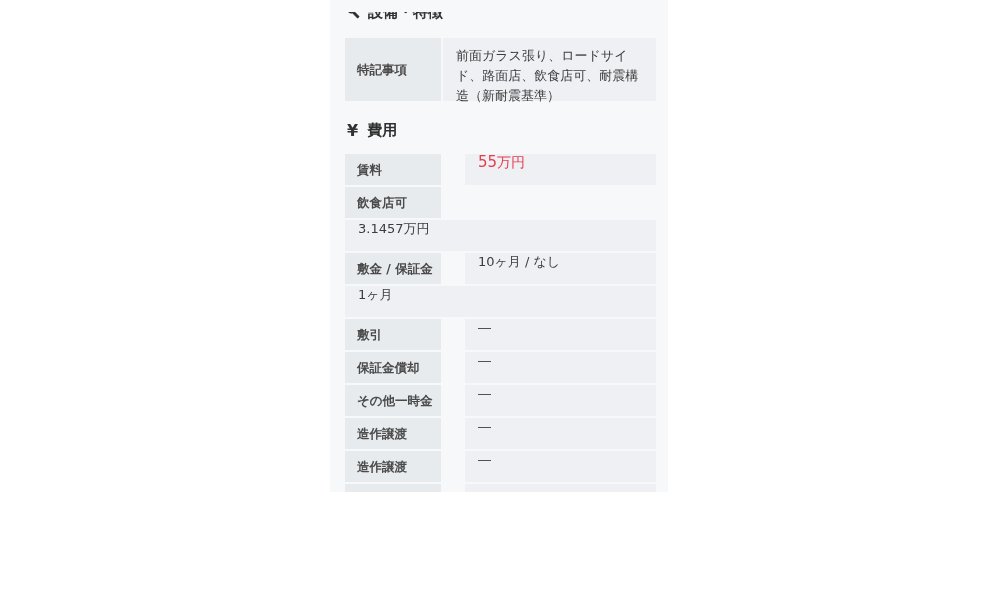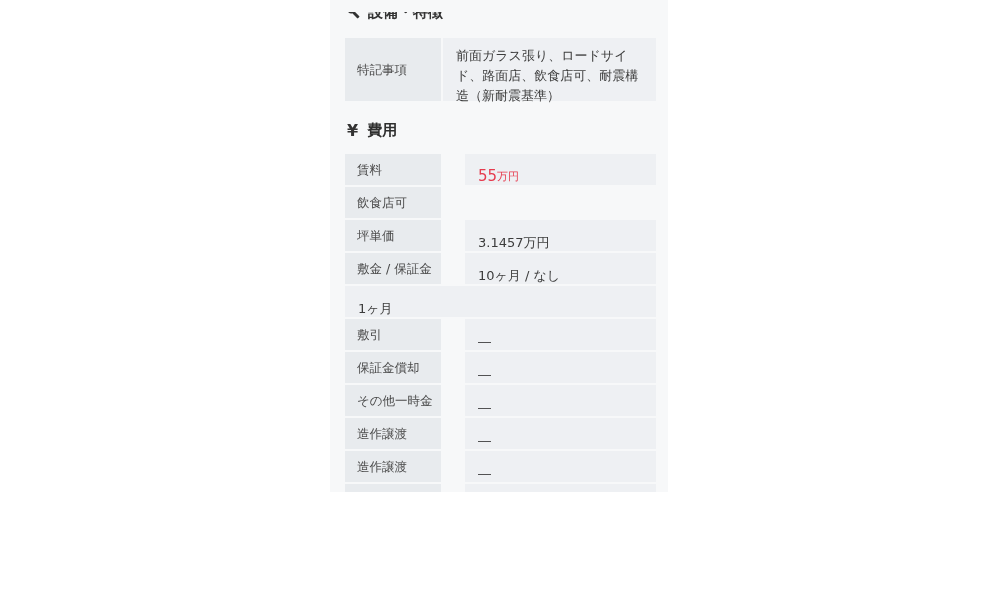--- a/index.html
+++ b/index.html
@@ -18,43 +18,43 @@
     position:absolute; left:2px; bottom:0; display:flex; align-items:center;
     font-size:15px; font-weight:700; color:#333; line-height:16px; white-space:nowrap;
   }
   .hdr-icon { display:inline-block; margin-right:8px; line-height:0; }
   .top-mask { position:absolute; left:0; top:0; width:100%; height:12px; background:#f7f8f9; z-index:3; }
 
   .tbl { width:100%; }
   .row { display:flex; gap:2px; margin-bottom:2px; }
   .cell-label {
     width:96px; flex:0 0 96px; background:#e8ebee; color:#4a4a4a;
-    font-size:12.5px; display:flex; align-items:center; padding-left:12px; line-height:17px;
+    font-size:12.5px; display:flex; align-items:center; padding-left:12px; line-height:17px;font-weight:bold;
   }
   .cell-value {
     flex:1; background:#eef0f3; color:#3c3c3c;
-    font-size:13px; display:flex; align-items:flex-end; padding-left:13px; line-height:17px;
+    font-size:13px; display:flex; align-items:flex-start; padding-left:13px; line-height:17px;
   }
 
   #notes-table { margin-top:18px; }
   #notes-table .row { height:63px; }
   #notes-table .cell-value {
     align-items:flex-start; padding:8px 12px 8px 13px; line-height:20px; display:block;
   }
 
   .section-header {
     margin-top:21px; margin-bottom:15px; display:flex; align-items:center;
     font-size:15px; font-weight:700; color:#2f2f2f; line-height:17px; padding-left:2px;
   }
   .yen-icon { font-weight:700; font-size:16px; margin-right:9px; color:#333; }
 
   #cost-table .row { height:31px;gap:24px; }
   .val-red { color:#e63b4e; }
   .amount { font-size:15px; }
-  .unit { font-size:11px; }
+  .unit { font-size:14px; }
 </style>
 </head>
 <body>
 
 <div class="canvas">
   <div class="panel">
     <div class="top-mask"></div>
 
     <div class="clipped-header">
       <div class="hdr-inner">
@@ -84,21 +84,20 @@
           <div class="cell-label">賃料</div>
           <div class="cell-value">
             <span class="amount val-red">55</span>
             <span class="unit val-red">万円</span>
           </div>
         </div>
         <div class="row">
           <div class="cell-label">飲食店可</div>
         </div>
         <div class="row">
-          <div class="cell-label">坪単価</div>
           <div class="cell-value">3.1457万円</div>
         </div>
         <div class="row">
           <div class="cell-label">敷金 / 保証金</div>
           <div class="cell-value">10ヶ月 / なし</div>
         </div>
         <div class="row">
           <div class="cell-value">1ヶ月</div>
         </div>
         <div class="row">

